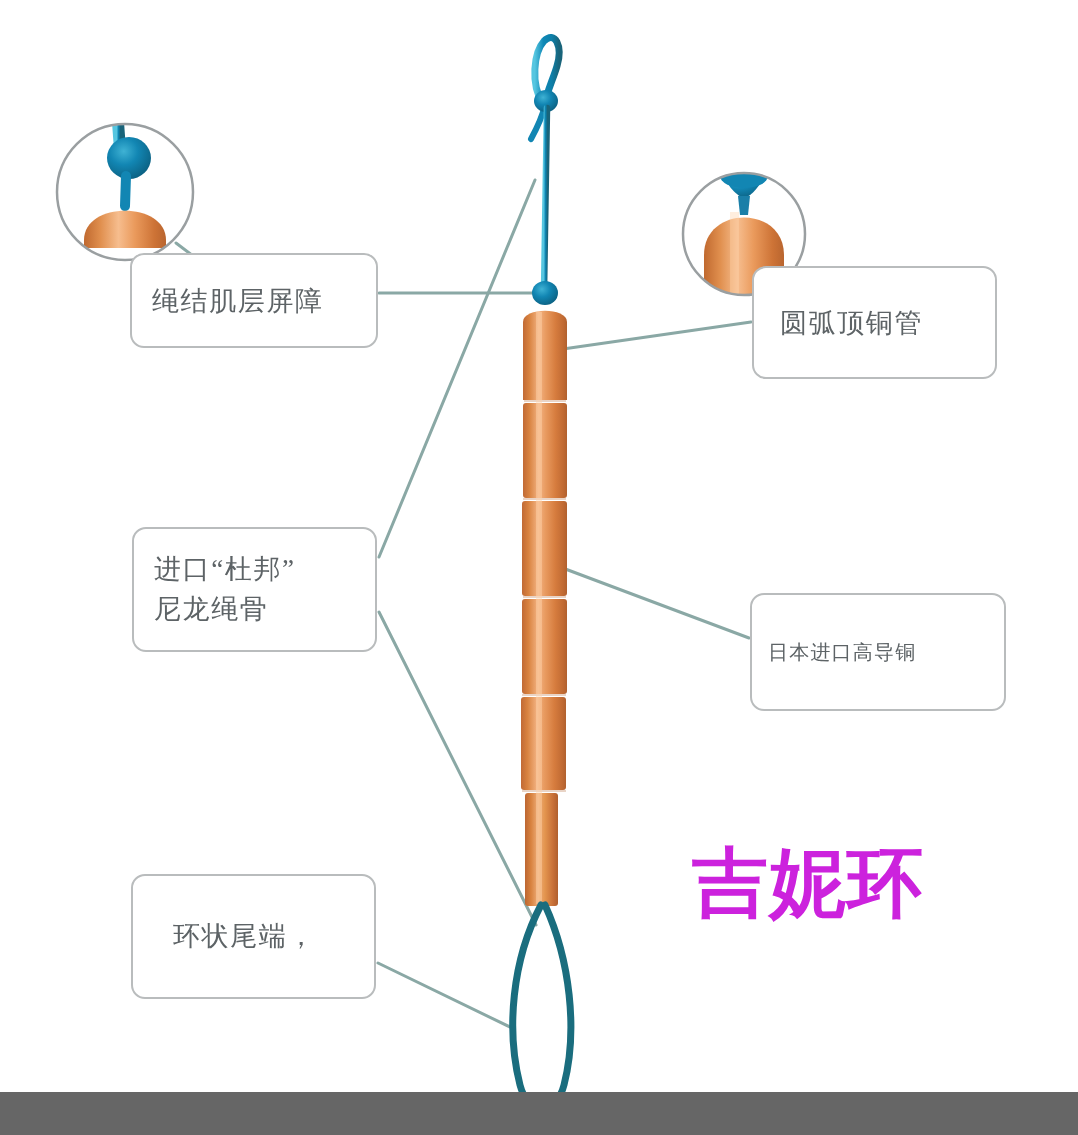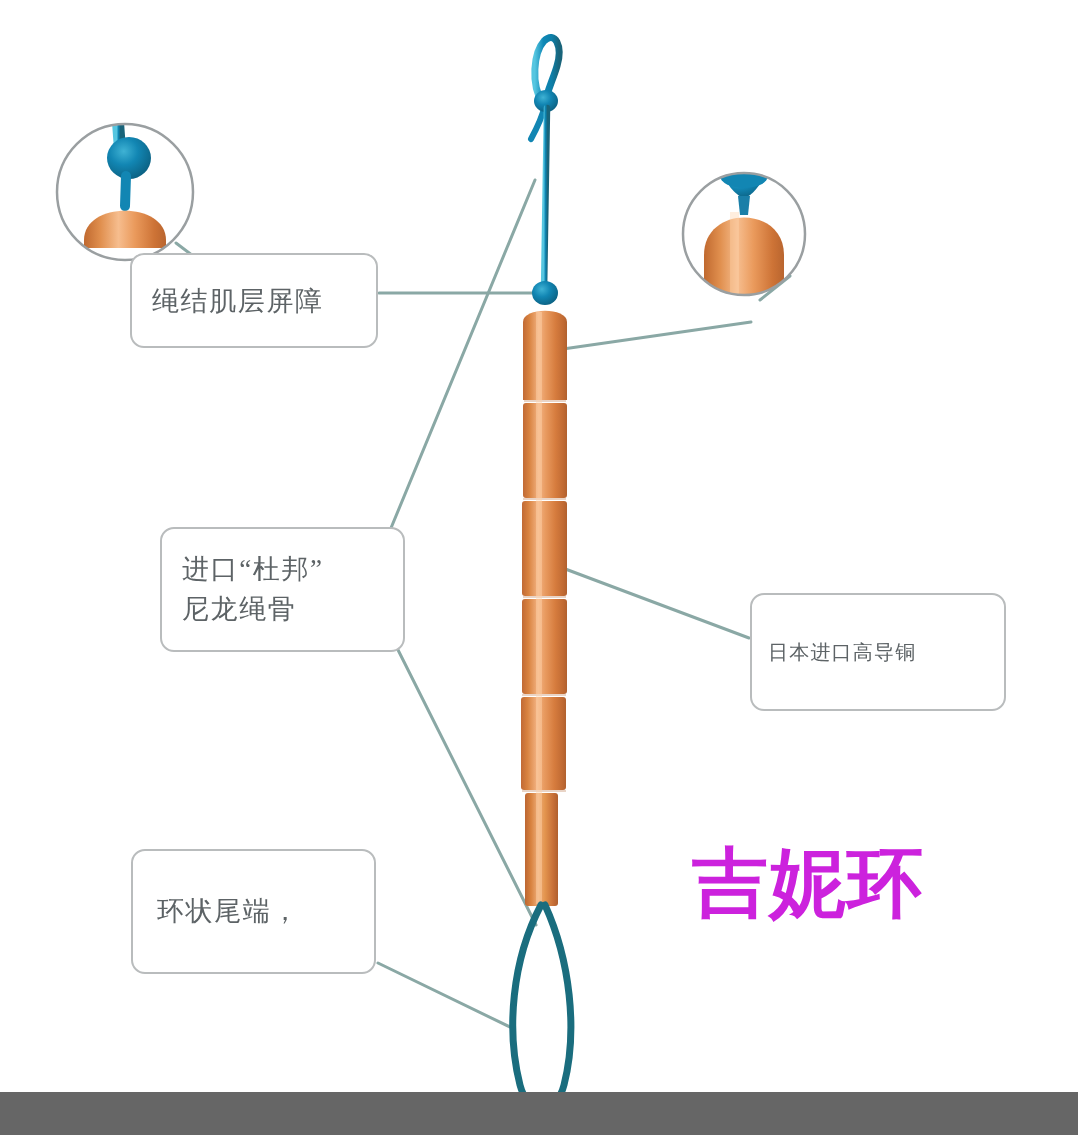--- a/index.html
+++ b/index.html
@@ -30,23 +30,23 @@
     flex-direction:column;
     justify-content:center;
     z-index:6;
   }
   .callout .line{
     display:block;
     white-space:pre;
   }
   .callout.c1{left:130px;top:253px;width:248px;height:95px;padding:0 20px;font-size:27px;}
   .callout.c2{left:752px;top:266px;width:245px;height:113px;padding:0 26px;font-size:27px;}
-  .callout.c3{left:132px;top:527px;width:245px;height:125px;padding:0 20px;font-size:27px;line-height:1.45;margin-left:28px;}
+  .callout.c3{left:132px;top:527px;width:245px;height:125px;padding:0 20px;font-size:27px;line-height:1.45;}
   .callout.c4{left:750px;top:593px;width:256px;height:118px;padding:12px 16px;font-size:20px;line-height:1.42;}
-  .callout.c5{left:131px;top:849px;width:245px;height:125px;padding:0 24px;font-size:27px;line-height:1.45;}
+  .callout.c5{left:131px;top:874px;width:245px;height:125px;padding:0 40px;font-size:27px;line-height:1.45;}
 
   
   .brand{
     position:absolute;
     left:692px;top:845px;
     font-family:"Liberation Sans","DejaVu Sans",sans-serif;
     font-size:76px;
     font-weight:700;
     color:#cc22dd;
     letter-spacing:0.02em;
@@ -190,20 +190,23 @@
         <rect x="730" y="212" width="9" height="86" fill="#ffd5ad" opacity="0.4"></rect>
       </g>
       <circle cx="744" cy="234" r="61" fill="none" stroke="#9a9fa1" stroke-width="2.5"></circle>
     </g>
   </svg>
 
   <div class="callout c1">
     <span class="line">绳结肌层屏障</span>
   </div>
 
+  <div class="callout c2">
+    <span class="line">圆弧顶铜管</span>
+  </div>
 
   <div class="callout c3">
     <span class="line">进口“杜邦”</span>
     <span class="line">尼龙绳骨</span>
   </div>
 
   <div class="callout c4">
     <span class="line">日本进口高导铜</span>
   </div>
 

